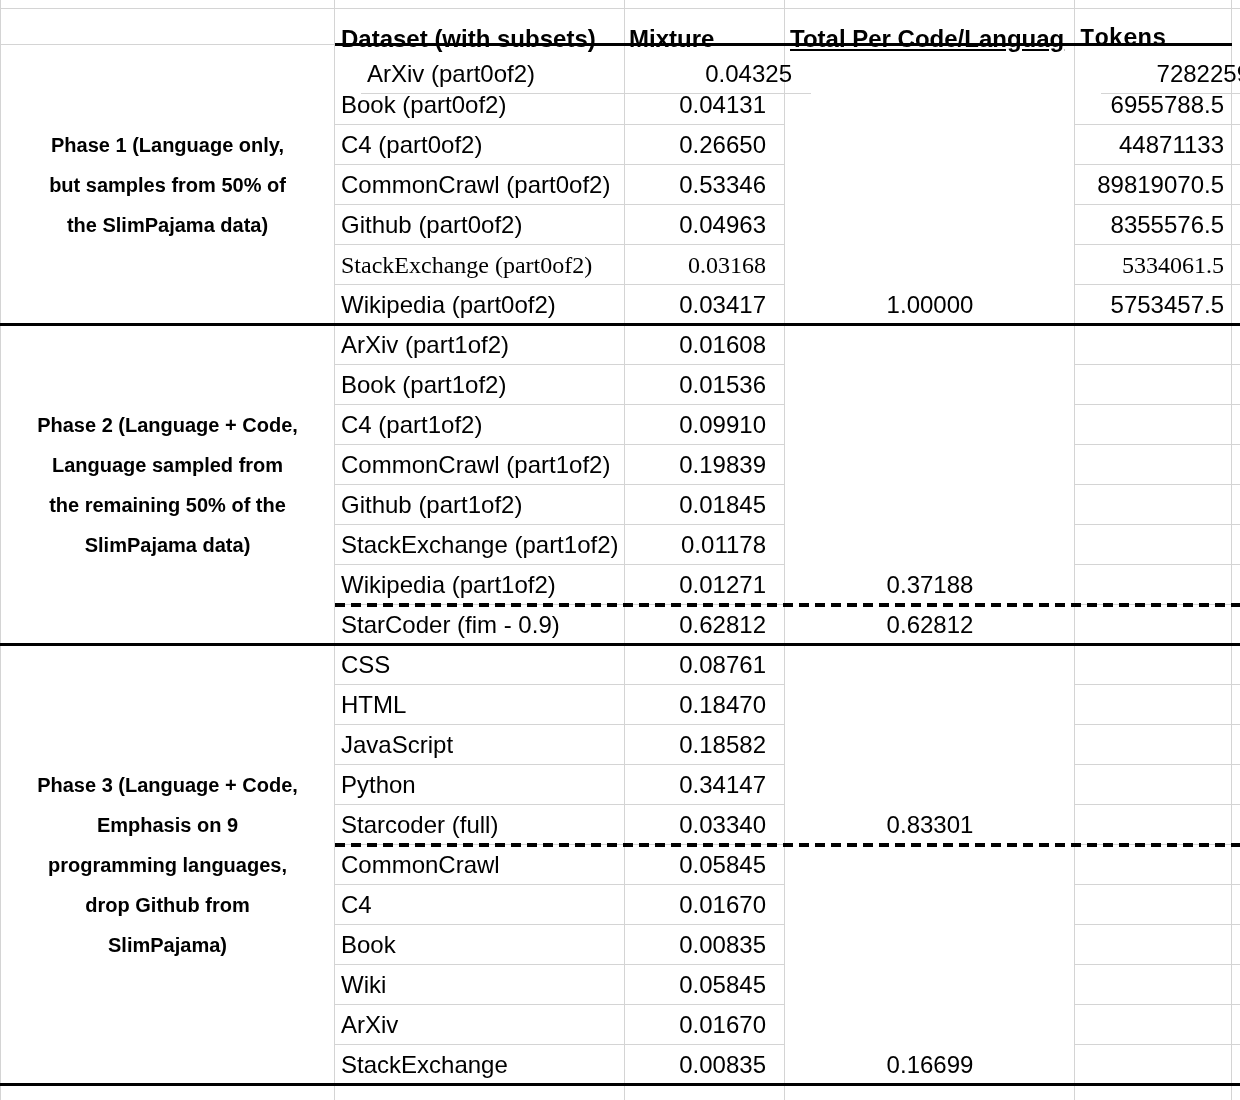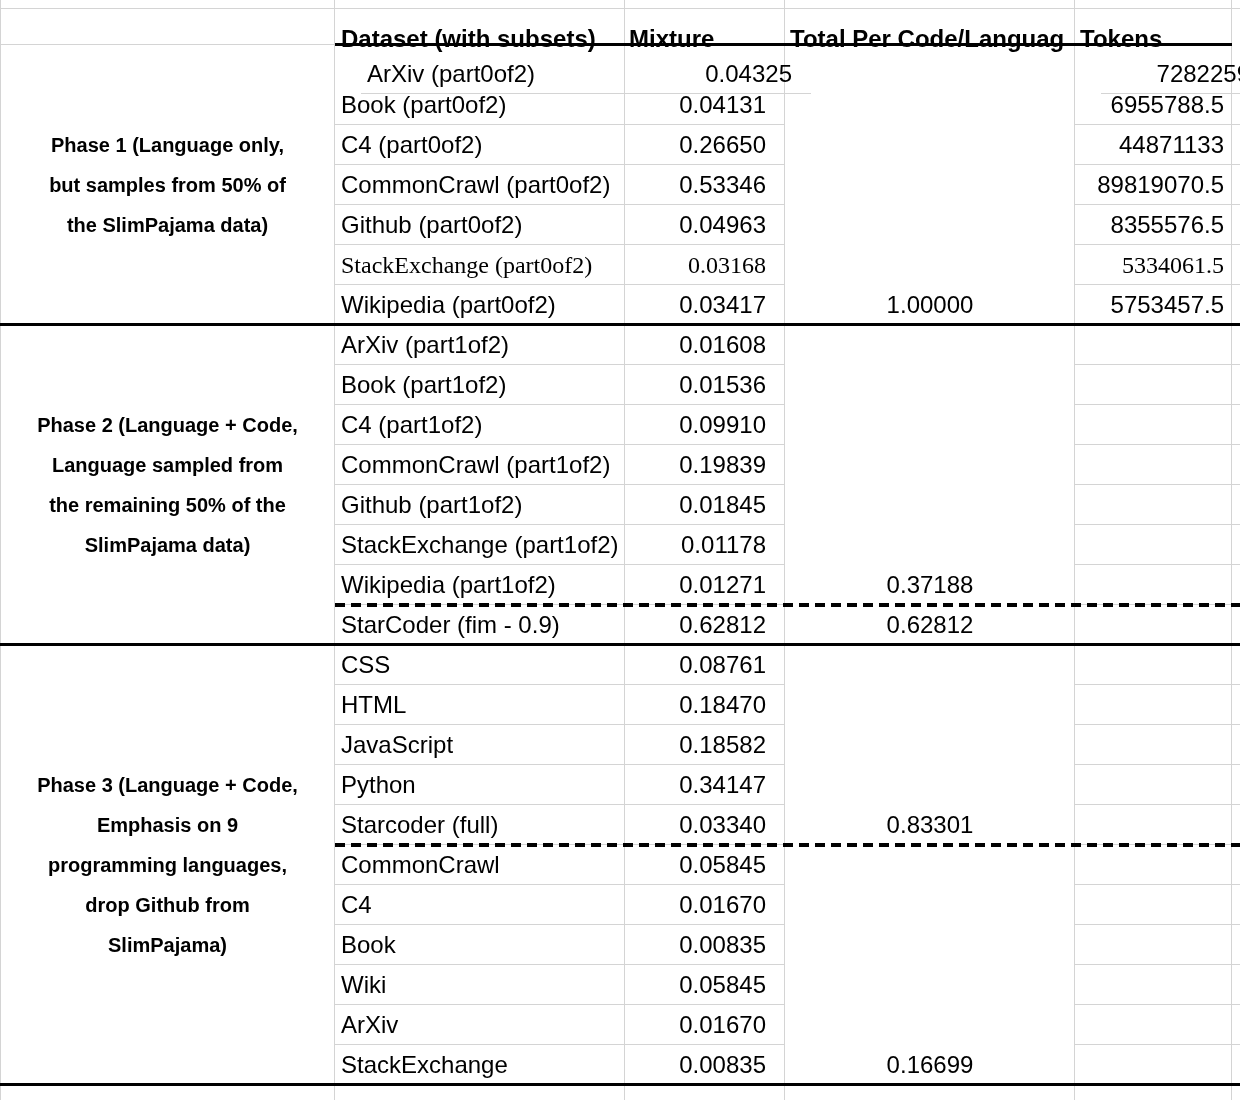--- a/index.html
+++ b/index.html
@@ -8,22 +8,22 @@
     font-family:"Liberation Sans","DejaVu Sans",sans-serif;color:#000;
   }
   .vline{position:absolute;top:0;width:1px;height:1100px;background:#d4d4d4;z-index:1;}
   .hline{position:absolute;height:1px;background:#d4d4d4;z-index:1;}
   .hcell{
     position:absolute;top:20px;height:37px;line-height:37px;
     font-weight:bold;font-size:24px;white-space:nowrap;overflow:hidden;z-index:2;
   }
   .hc-dataset{left:341px;width:283px;}
   .hc-mixture{left:629px;width:150px;}
-  .hc-total{left:790px;width:282px;}
-  .hc-tokens{left:1080px;width:150px;}
+  .hc-total{left:790px;width:282px;text-decoration:underline;}
+  .hc-tokens{left:1080px;width:150px;font-family:Liberation Mono, monospace;}
   .hthick{position:absolute;left:335px;width:897px;height:3px;background:#000;top:43px;z-index:3;}
   .plabel{
     position:absolute;left:1px;width:333px;z-index:2;
     display:flex;align-items:center;justify-content:center;text-align:center;
     font-weight:bold;font-size:20px;line-height:40px;white-space:pre-line;
   }
   .row{position:absolute;left:335px;width:905px;height:40px;z-index:2;}
   .cell{position:absolute;top:0;height:40px;line-height:40px;font-size:24px;white-space:nowrap;overflow:hidden;box-sizing:border-box;}
   .c-dataset{left:0;width:290px;padding-left:6px;}
   .c-mixture{left:290px;width:160px;text-align:right;padding-right:19px;}

